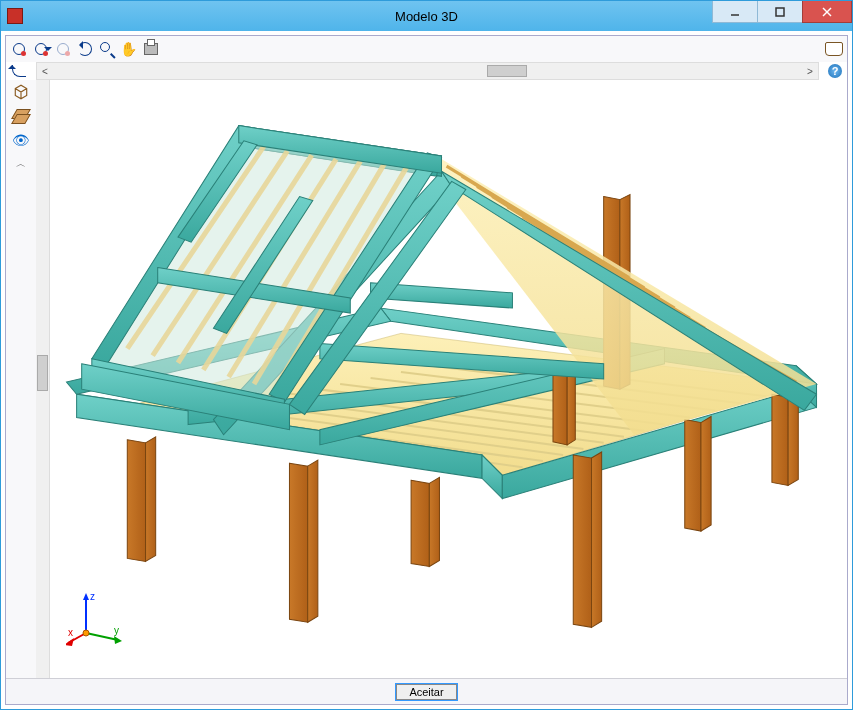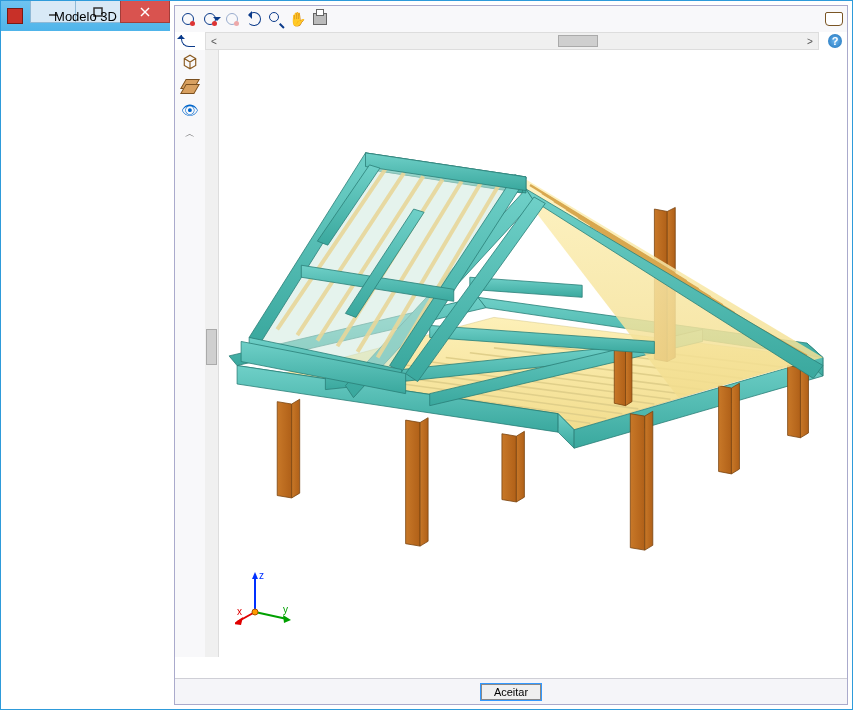--- a/index.html
+++ b/index.html
@@ -1,19 +1,19 @@
 <!DOCTYPE html>
 <html><head>
   <meta charset="utf-8">
   <style>
     * { box-sizing: border-box; margin: 0; padding: 0; }
     html, body { width: 853px; height: 710px; font-family: "Segoe UI", Tahoma, sans-serif; font-size: 12px; overflow: hidden; }
     
     
-    .window { width: 853px; height: 710px; display: flex; flex-direction: row; border: 1px solid #2e9bda; background: #fff; }
+    .window { width: 853px; height: 710px; display: flex; flex-direction: column; border: 1px solid #2e9bda; background: #fff; }
     .titlebar { height: 30px; background: linear-gradient(#6fc3f0,#4fb4ea); display: flex; align-items: center; position: relative; color: #000; }
     .titlebar-icon { width: 16px; height: 16px; background: #c83028; margin: 0 8px 0 6px; display: inline-block; border: 1px solid #7a1a14; }
     .titlebar-title { position: absolute; left: 50%; transform: translateX(-50%); font-size: 13px; }
     .win-controls { margin-left: auto; display: flex; height: 100%; }
     .win-btn { width: 46px; height: 22px; display: flex; align-items: center; justify-content: center; font-size: 14px; font-family: sans-serif; background: #d8e9f6; border: 1px solid #8fb9d6; border-top: none; margin-left: -1px; cursor: default; }
     .win-btn.close { background: #d9534f; border-color: #a23d3a; color: #fff; width: 50px; }
     .win-btn.close svg line { stroke: #fff; }
     
     
     .frame { flex: 1; display: flex; flex-direction: column; border: 1px solid #aac; margin: 4px; background: #fff; }
@@ -37,21 +37,21 @@
     .mainrow { flex: 1; display: flex; min-height: 0; }
     .vtoolbar { width: 30px; background: #f8f8fa; display: flex; flex-direction: column; align-items: center; gap: 4px; padding-top: 2px; position: relative; }
     .vtoolbar .tool-ico { width: 20px; height: 20px; }
     .viewport-wrap { flex: 1; display: flex; flex-direction: column; }
     
     
     .viewport { flex: 1; background: #fff; position: relative; overflow: hidden; }
     .axes { position: absolute; left: 30px; bottom: 30px; width: 60px; height: 60px; pointer-events: none; }
     
     
-    .bottombar { height: 26px; border-top: 1px solid #cfcfd6; background: #f5f5f9; display: flex; align-items: center; justify-content: center; margin-top: 21px; }
+    .bottombar { height: 26px; border-top: 1px solid #cfcfd6; background: #f5f5f9; display: flex; align-items: center; justify-content: center; }
     .accept-btn { font-size: 11px; padding: 1px 12px; background: #efefef; border: 1px solid #888; cursor: pointer; box-shadow: 0 0 0 1px #3399ff; }
     
     
     .circ { width: 12px; height: 12px; border: 1.5px solid #0a3a8a; border-radius: 50%; display: inline-block; position: relative; }
     .circ::after { content: ""; position: absolute; width: 5px; height: 5px; background: #d33; border-radius: 50%; right: -2px; bottom: -2px; }
     .circ.arr::before { content: ""; position: absolute; border: 4px solid transparent; border-top-color: #0a3a8a; right: -6px; top: 3px; }
     .refresh { width: 14px; height: 14px; border: 1.5px solid #0a3a8a; border-radius: 50%; border-left-color: transparent; position: relative; }
     .refresh::after { content: ""; position: absolute; border: 4px solid transparent; border-right-color: #0a3a8a; left: -4px; top: -2px; }
     .zoom-tool { position: relative; width: 14px; height: 14px; }
     .zoom-tool .lens { width: 10px; height: 10px; border: 1.5px solid #0a3a8a; border-radius: 50%; position: absolute; left: 0; top: 0; }

